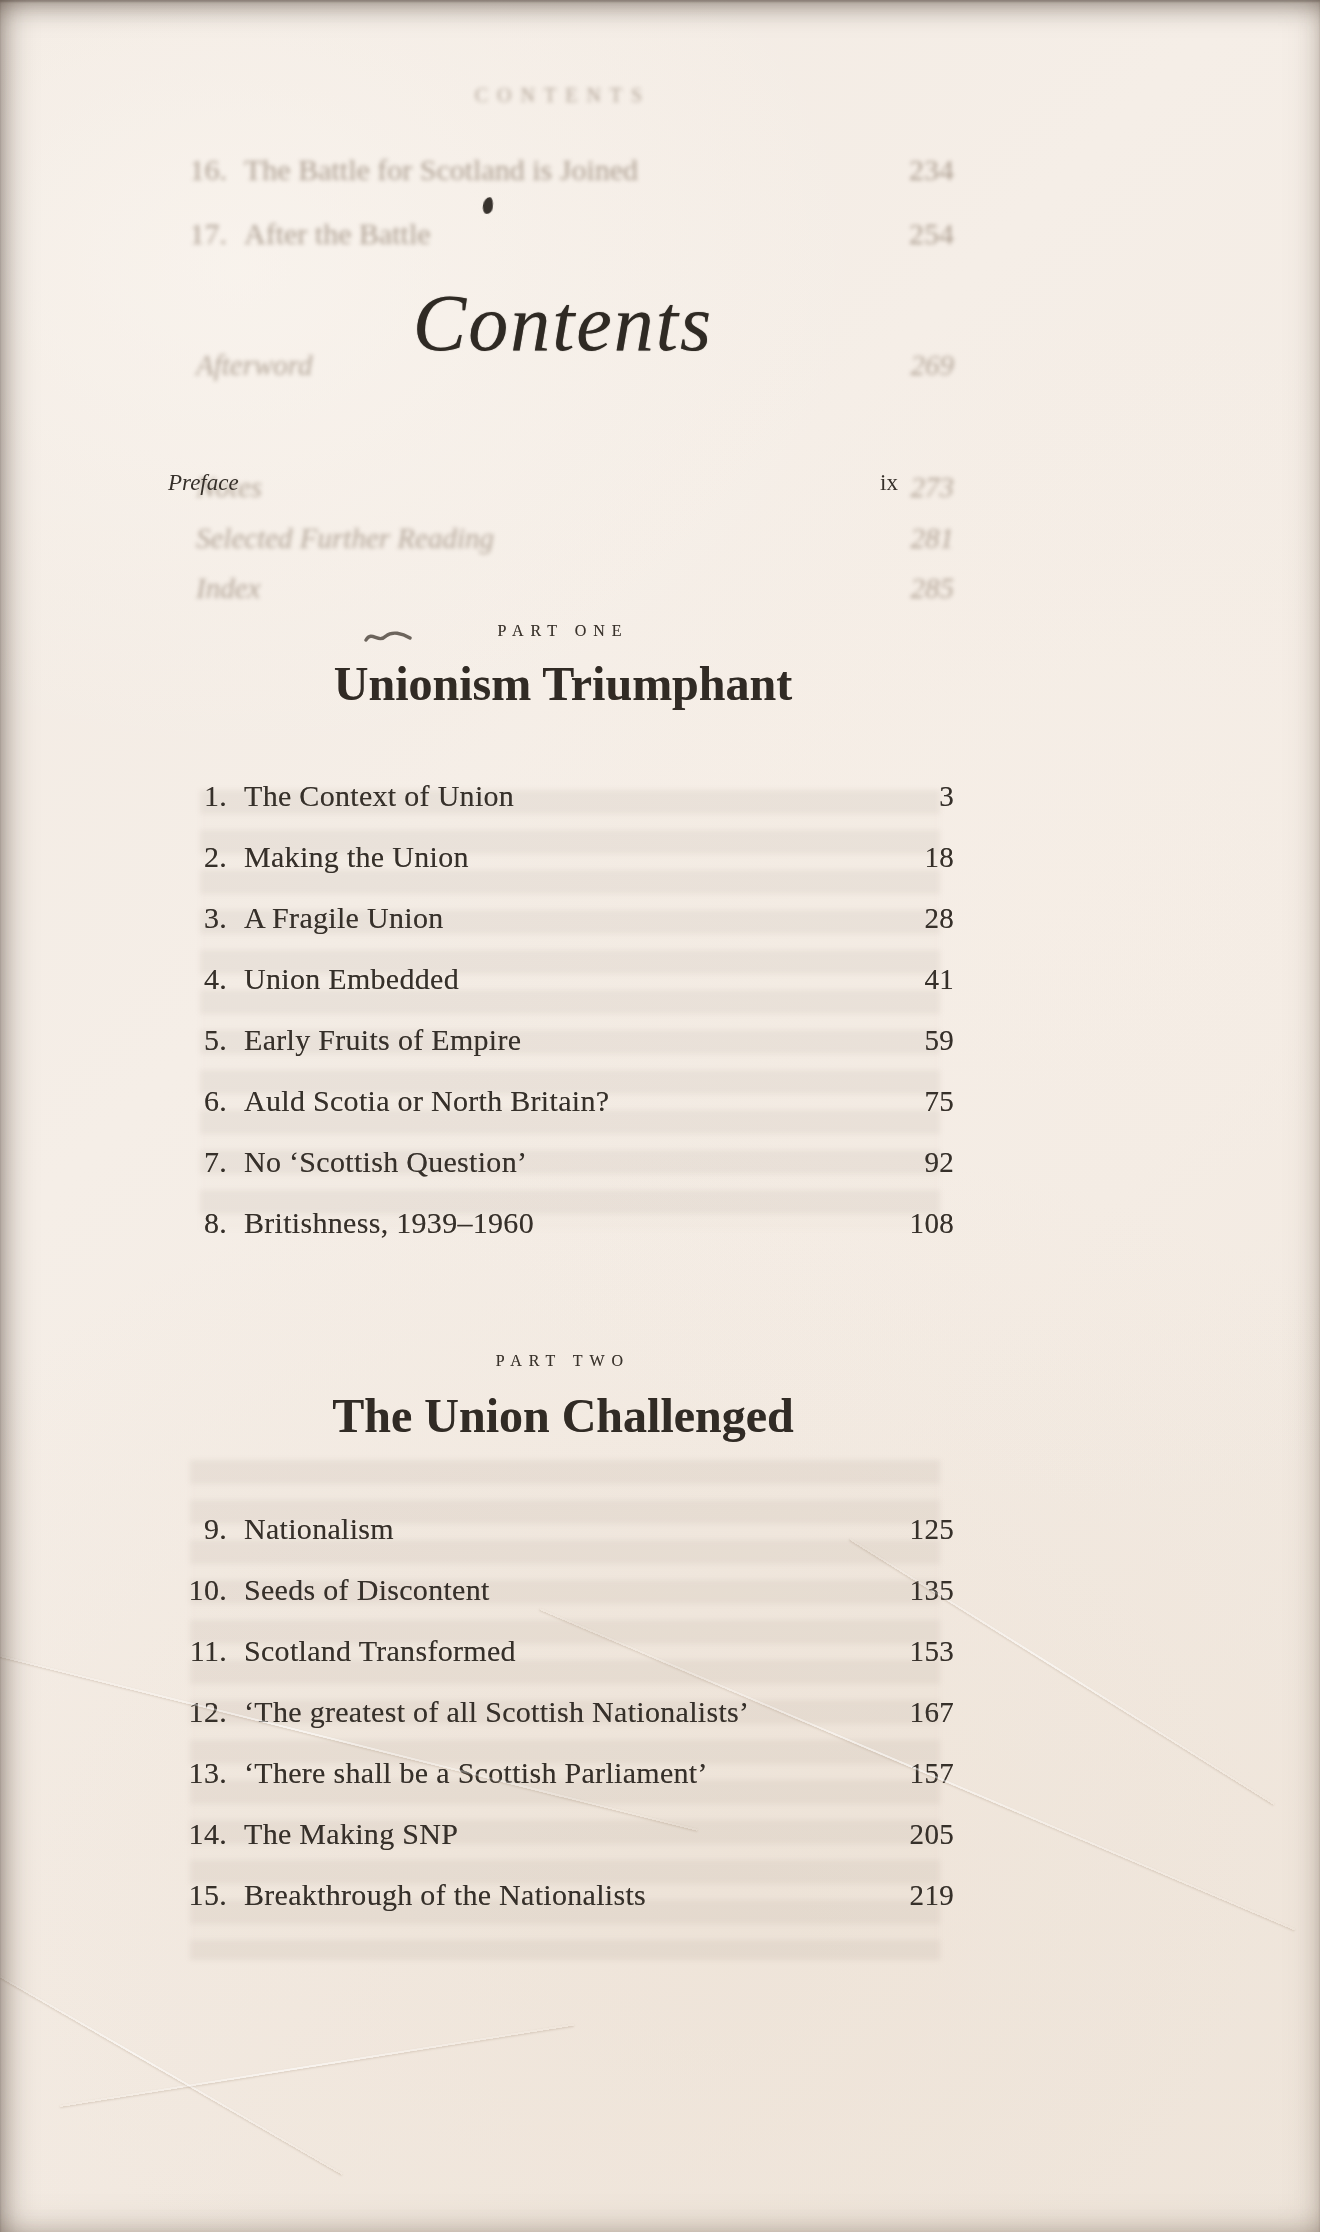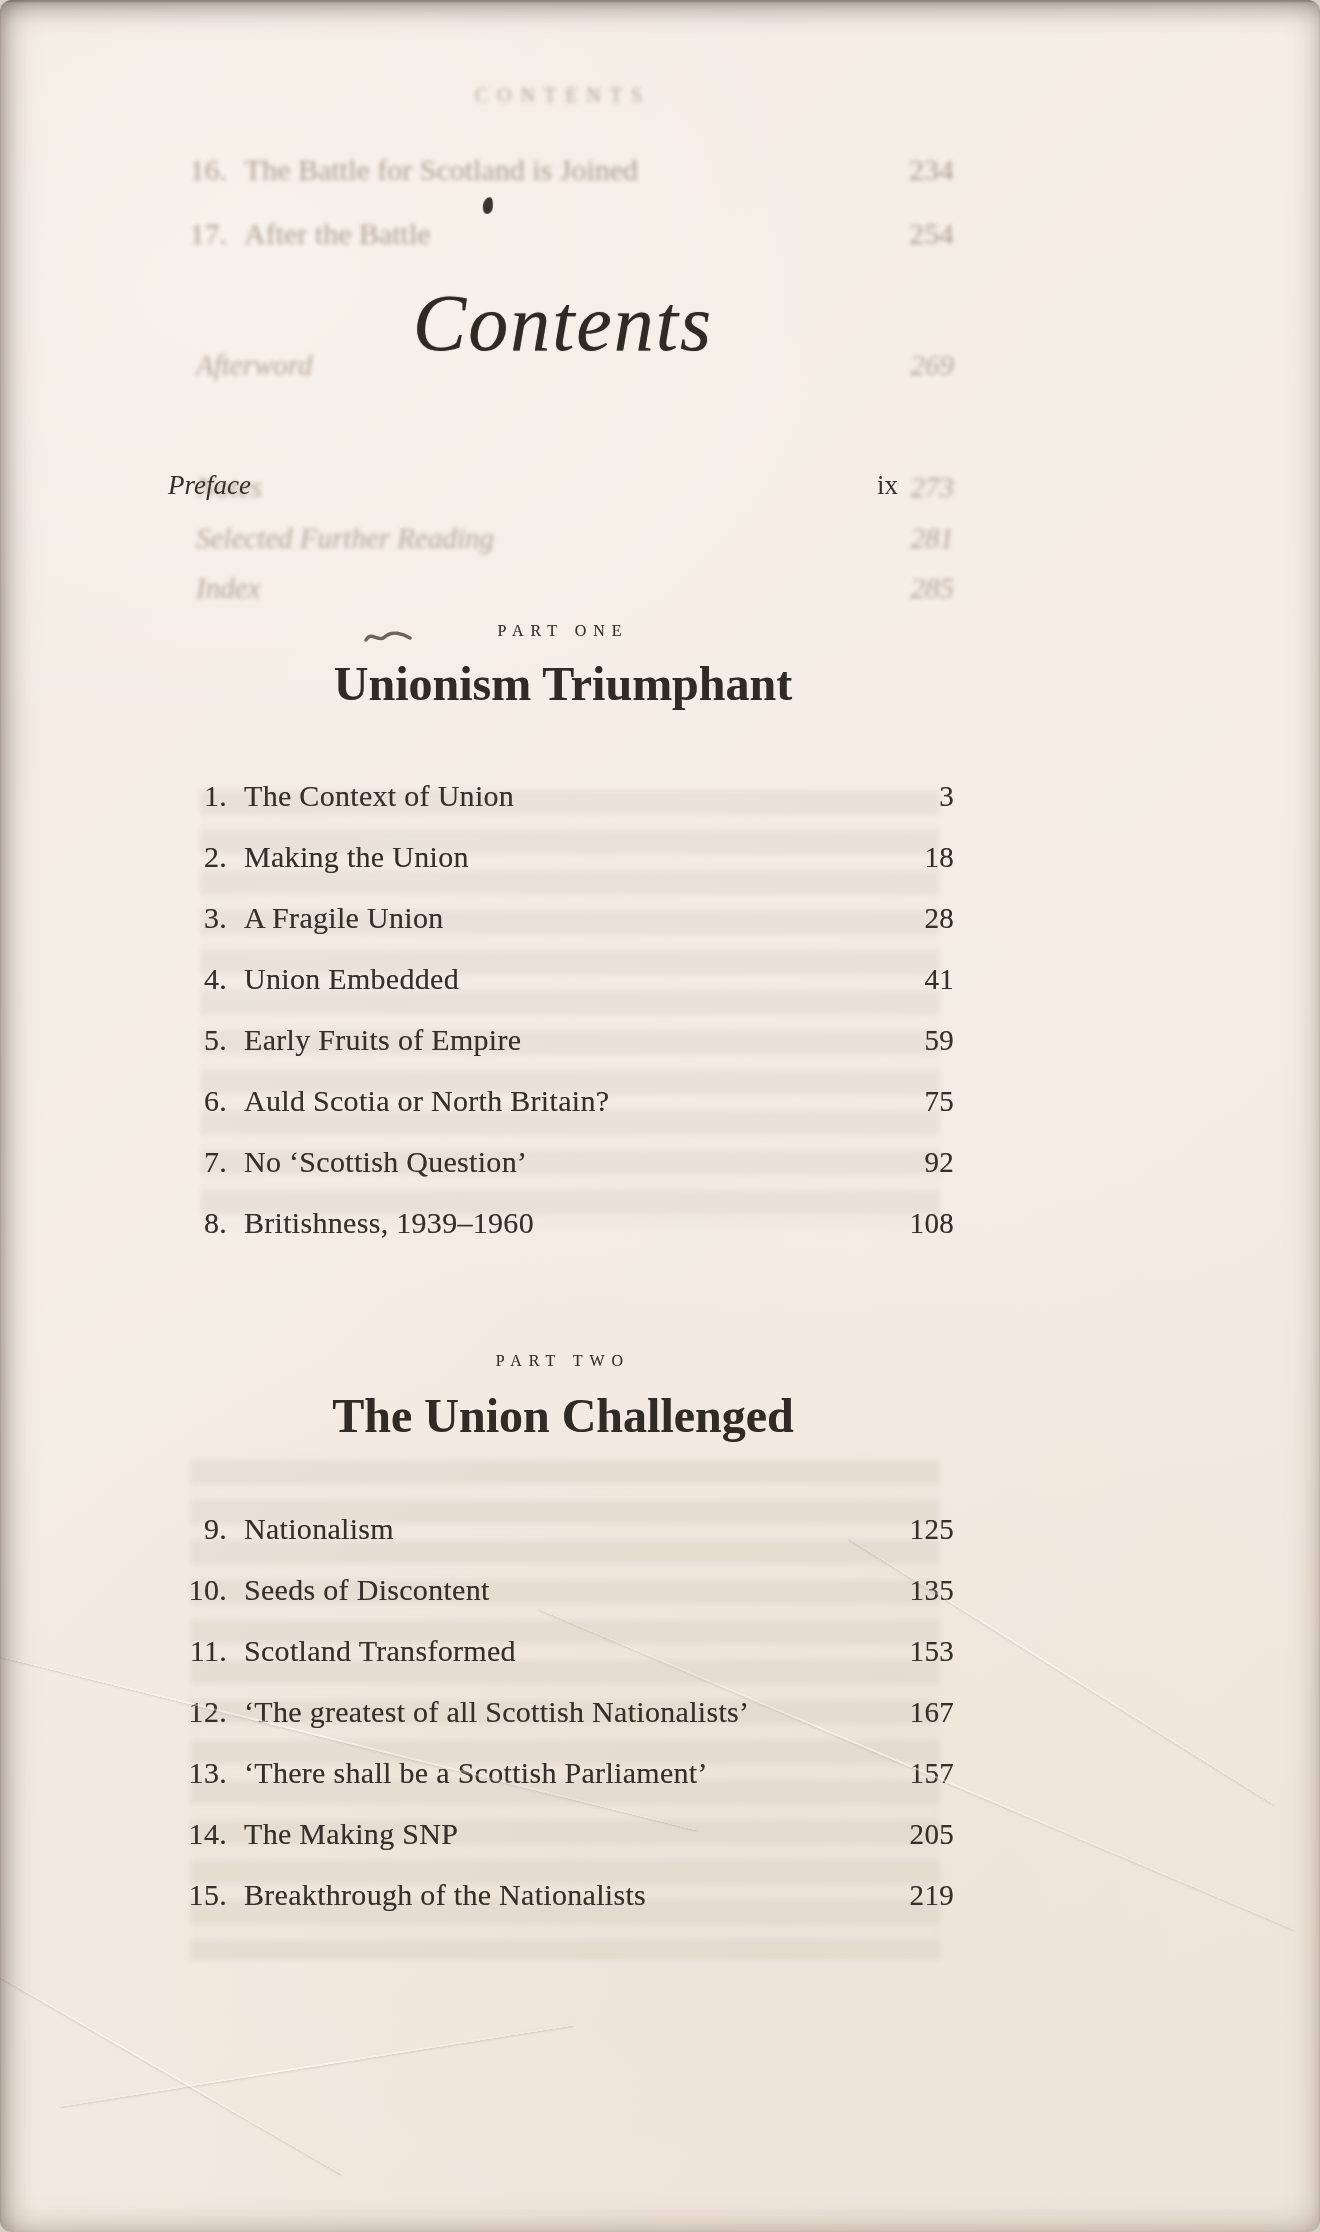--- a/index.html
+++ b/index.html
@@ -5,39 +5,38 @@
   html,body { margin:0; padding:0; background:#d8d0c6; }
   .page {
     position:relative; width:1320px; height:2232px; overflow:hidden;
     font-family:"Liberation Serif","DejaVu Serif",serif;
     color:#36302a;
     background:
       radial-gradient(900px 700px at 18% 12%, rgba(252,248,243,0.55), rgba(252,248,243,0) 70%),
       radial-gradient(1100px 900px at 80% 40%, rgba(247,239,231,0.5), rgba(247,239,231,0) 70%),
       radial-gradient(1400px 1100px at 55% 88%, rgba(235,222,208,0.45), rgba(235,222,208,0) 75%),
       linear-gradient(135deg,#f2eae2 0%,#f5eee7 35%,#f3ebe3 65%,#efe6dc 100%);
-    border-radius: 12px;
   }
   .page::after {
     content:""; position:absolute; inset:0; pointer-events:none; z-index:50;
     box-shadow:
       inset 0 18px 30px -16px rgba(55,40,30,0.55),
       inset 18px 0 34px -18px rgba(55,40,30,0.5),
       inset -16px 0 44px -26px rgba(100,80,62,0.35),
       inset 0 -16px 44px -26px rgba(100,80,62,0.4),
       inset 0 2px 2px rgba(30,20,14,0.25);
   }
   .block { position:absolute; left:168px; width:790px; }
 
   .title {
     top:278px; text-align:center; font-style:italic; font-weight:400;
     font-size:80px; letter-spacing:2px; color:#2f2a24;
     text-shadow:0 0 1px rgba(47,42,36,0.6);
   }
-  .preface-row { top:470px; height:46px; font-size:27px; }
+  .preface-row { top:470px; height:46px; font-size:23px; }
   .preface-row .pr-label { position:absolute; left:0; font-style:italic; }
   .preface-row .pr-page  { position:absolute; right:60px; }
 
   .part-heading {
     text-align:center; font-size:16px; letter-spacing:7px; color:#3a332c;
     text-shadow:0 0 0.5px rgba(58,51,44,0.5);
   }
   .part-title {
     text-align:center; font-size:48px; font-weight:700; color:#312b25; line-height:48px;
     text-shadow:0 0 0.5px rgba(49,43,37,0.4);

